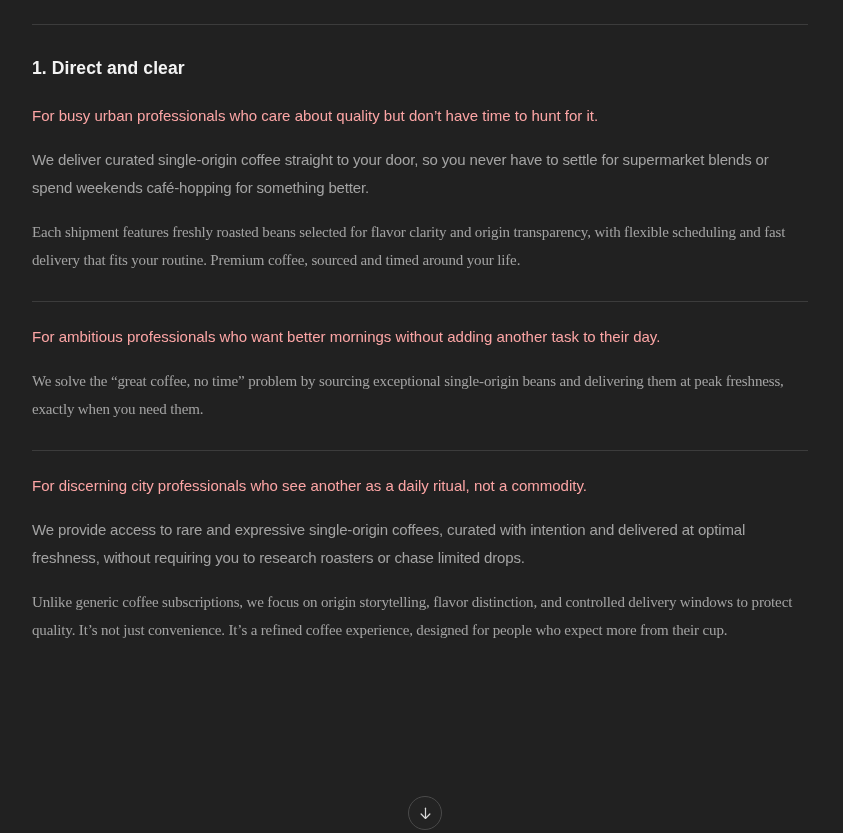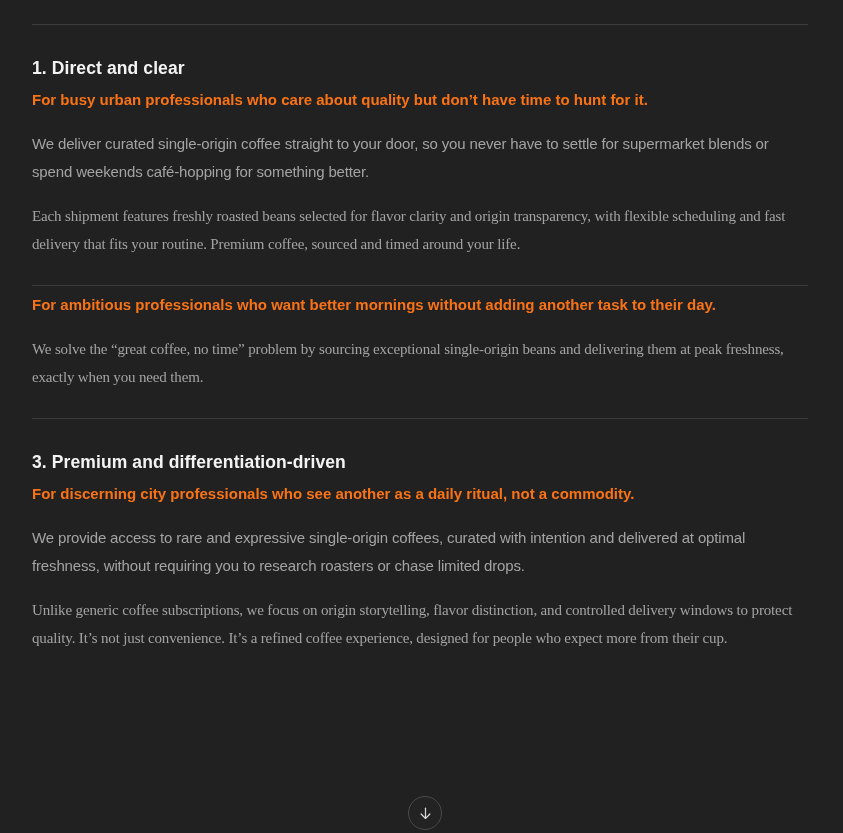--- a/index.html
+++ b/index.html
@@ -34,24 +34,24 @@
   }
   p {
     font-size: 15px;
     line-height: 28px;
     font-weight: 400;
     color: #a3a3a3;
     margin: 16px 0 0 0;
     letter-spacing: -0.15px;
   }
   p.section-lead {
-    font-weight: 700;
-    margin-top: 5px;
+    font-weight: 400;
+    margin-top: 21px;
     letter-spacing: 0;
-    color: #f97316;
+    color: #fca5a5;
   }
   section p:last-child {
     margin-bottom: 27px;
     font-family: Liberation Serif, serif;
   }
   .scroll-btn {
     position: absolute;
     left: 408px;
     top: 796px;
     width: 34px;
@@ -84,21 +84,20 @@
   </section>
 
   <section>
     <hr class="divider">
     <p class="section-lead">For ambitious professionals who want better mornings without adding another task to their day.</p>
     <p>We solve the “great coffee, no time” problem by sourcing exceptional single-origin beans and delivering them at peak freshness, exactly when you need them.</p>
   </section>
 
   <section>
     <hr class="divider">
-    <h3 class="section-heading">3. Premium and differentiation-driven</h3>
     <p class="section-lead">For discerning city professionals who see another as a daily ritual, not a commodity.</p>
     <p>We provide access to rare and expressive single-origin coffees, curated with intention and delivered at optimal freshness, without requiring you to research roasters or chase limited drops.</p>
     <p>Unlike generic coffee subscriptions, we focus on origin storytelling, flavor distinction, and controlled delivery windows to protect quality. It’s not just convenience. It’s a refined coffee experience, designed for people who expect more from their cup.</p>
   </section>
 
 </div>
 
 <button class="scroll-btn">
   <span>
     <svg width="17" height="17" viewBox="0 0 24 24" fill="none" stroke="#d9d9d9" stroke-width="1.7" stroke-linecap="round" stroke-linejoin="round">

